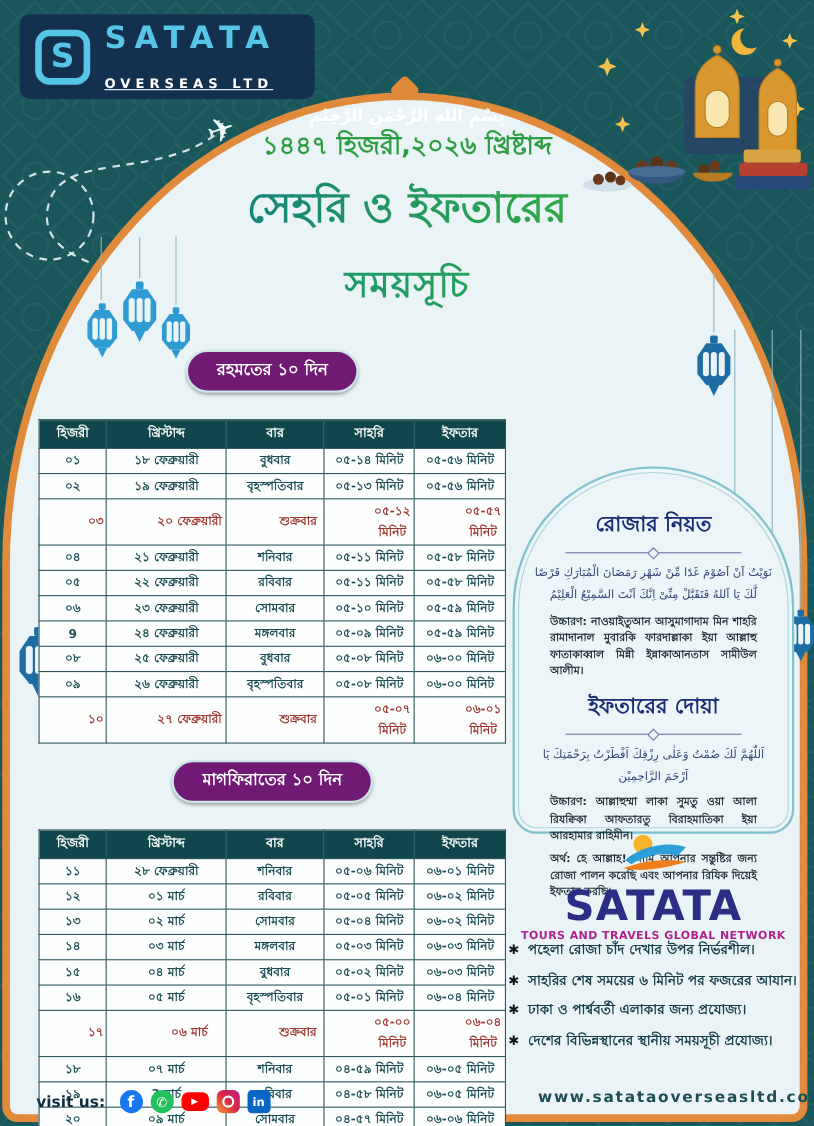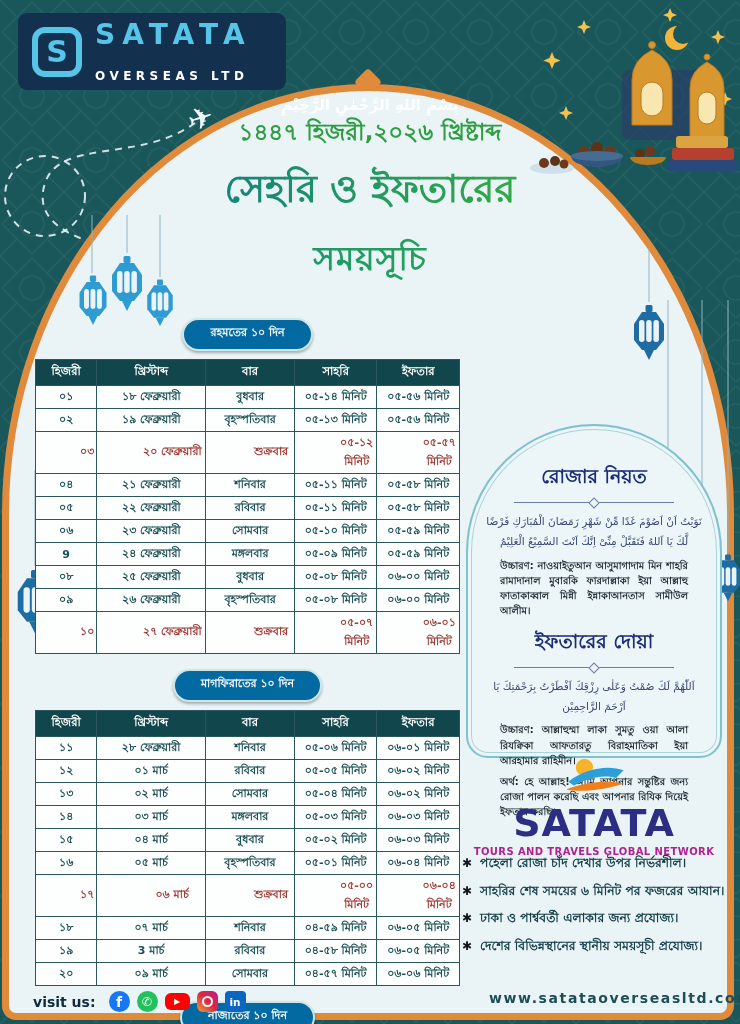--- a/index.html
+++ b/index.html
@@ -12,35 +12,35 @@
         border:7px solid #E08A3C;border-radius:366px 366px 14px 14px / 430px 430px 14px 14px;z-index:3;}
   .finial{position:absolute;left:358px;top:72px;width:20px;height:20px;background:#E08A3C;
         transform:rotate(45deg);border-radius:4px;z-index:2;}
 
   
   .logo-box{position:absolute;left:18px;top:13px;width:268px;height:77px;background:#14304F;border-radius:9px;
         display:flex;align-items:center;padding:0 14px;gap:13px;z-index:7;}
   .s-mark{width:50px;height:50px;border:6px solid #56C5E8;border-radius:13px;display:flex;align-items:center;
         justify-content:center;color:#56C5E8;font-size:30px;font-weight:800;flex:0 0 auto;}
   .logo-name{color:#56C5E8;font-size:28px;font-weight:700;letter-spacing:7px;line-height:1;}
-  .logo-sub{color:#FFFFFF;font-size:12px;font-weight:600;letter-spacing:4.5px;margin-top:20px;}
+  .logo-sub{color:#FFFFFF;font-size:12px;font-weight:600;letter-spacing:4.5px;margin-top:20px;text-decoration:underline;}
 
   
   .header{position:absolute;left:160px;top:96px;width:420px;text-align:center;z-index:5;}
   .bismillah{font-size:15px;color:#ffffff;font-weight:700;direction:rtl;}
   .year-line{font-size:23px;color:#2F9E43;font-weight:800;margin-top:0;}
   .title1{font-size:38px;font-weight:800;margin-top:6px;
         background:linear-gradient(90deg,#0E7D86,#39B13C);-webkit-background-clip:text;background-clip:text;color:transparent;}
   .title2{font-size:33px;font-weight:800;margin-top:10px;letter-spacing:1px;
         background:linear-gradient(90deg,#14917C,#2FA84A);-webkit-background-clip:text;background-clip:text;color:transparent;}
 
   
   .left-col{position:absolute;left:35px;top:318px;width:425px;z-index:5;}
-  .pill{display:block;width:fit-content;margin:0 auto 8px;background:#0369a1;color:#fff;border:2px solid #CFE6E8;
-        border-radius:22px;padding:4px 26px 6px;font-size:11px;font-weight:800;box-shadow:0 2px 3px rgba(0,0,0,.3);}
+  .pill{display:block;width:fit-content;margin:0 auto 24px;background:#701a75;color:#fff;border:2px solid #CFE6E8;
+        border-radius:22px;padding:4px 26px 6px;font-size:15px;font-weight:800;box-shadow:0 2px 3px rgba(0,0,0,.3);}
   table.tt{width:100%;border-collapse:collapse;background:#FDFEFE;margin-bottom:15px;}
   table.tt th{background:#11474C;color:#fff;font-size:11.5px;font-weight:700;padding:3px 2px;border:1px solid #2B565C;}
   table.tt td{font-size:11px;font-weight:700;color:#1C4F55;text-align:center;padding:1.5px 2px;border:1px solid #2B565C;height:13px;}
   table.tt tr.hl td{color:#9E3B36;padding-left:44px;}
   table.tt col.c1{width:14%}table.tt col.c2{width:26%}table.tt col.c3{width:21%}table.tt col.c4{width:19.5%}table.tt col.c5{width:19.5%}
 
   
   .dua-card{position:absolute;left:466px;top:424px;width:256px;height:334px;background:#ECF5F7;border:2px solid #7FC2CE;
         border-radius:128px 128px 22px 22px;z-index:5;padding:36px 15px 10px;text-align:center;
         box-shadow:inset 0 0 0 3px #ECF5F7, inset 0 0 0 4px #A9D4DC;}

